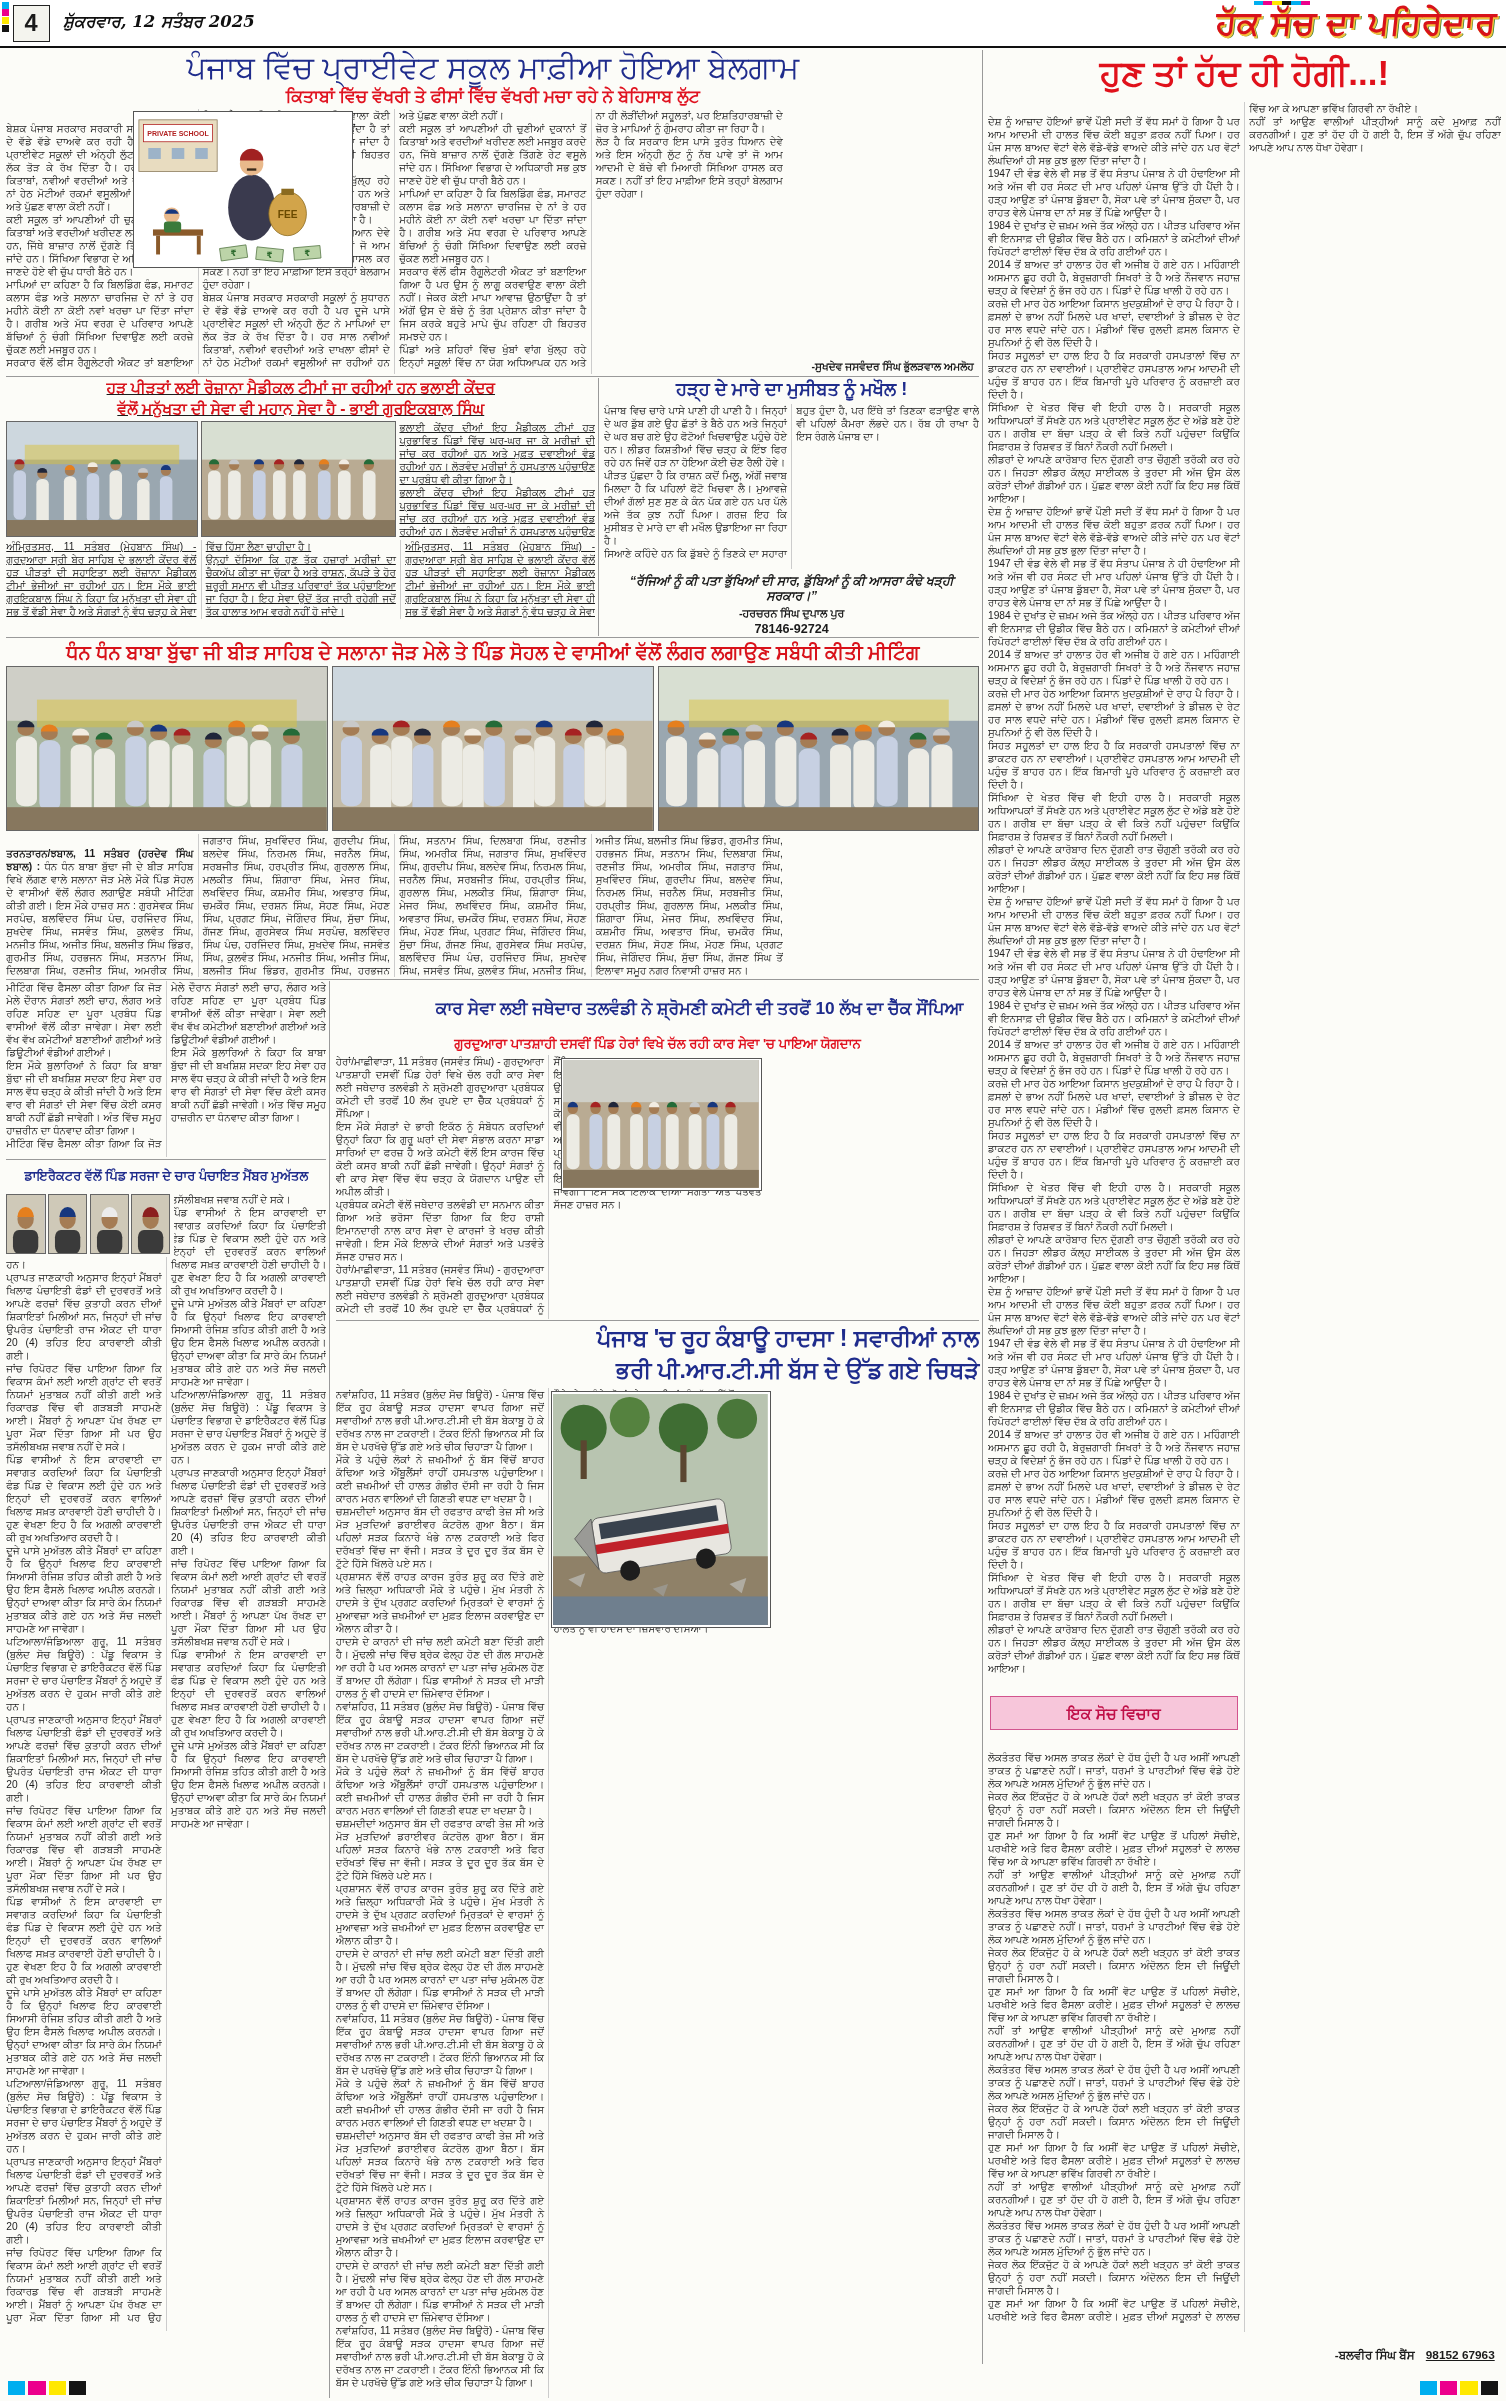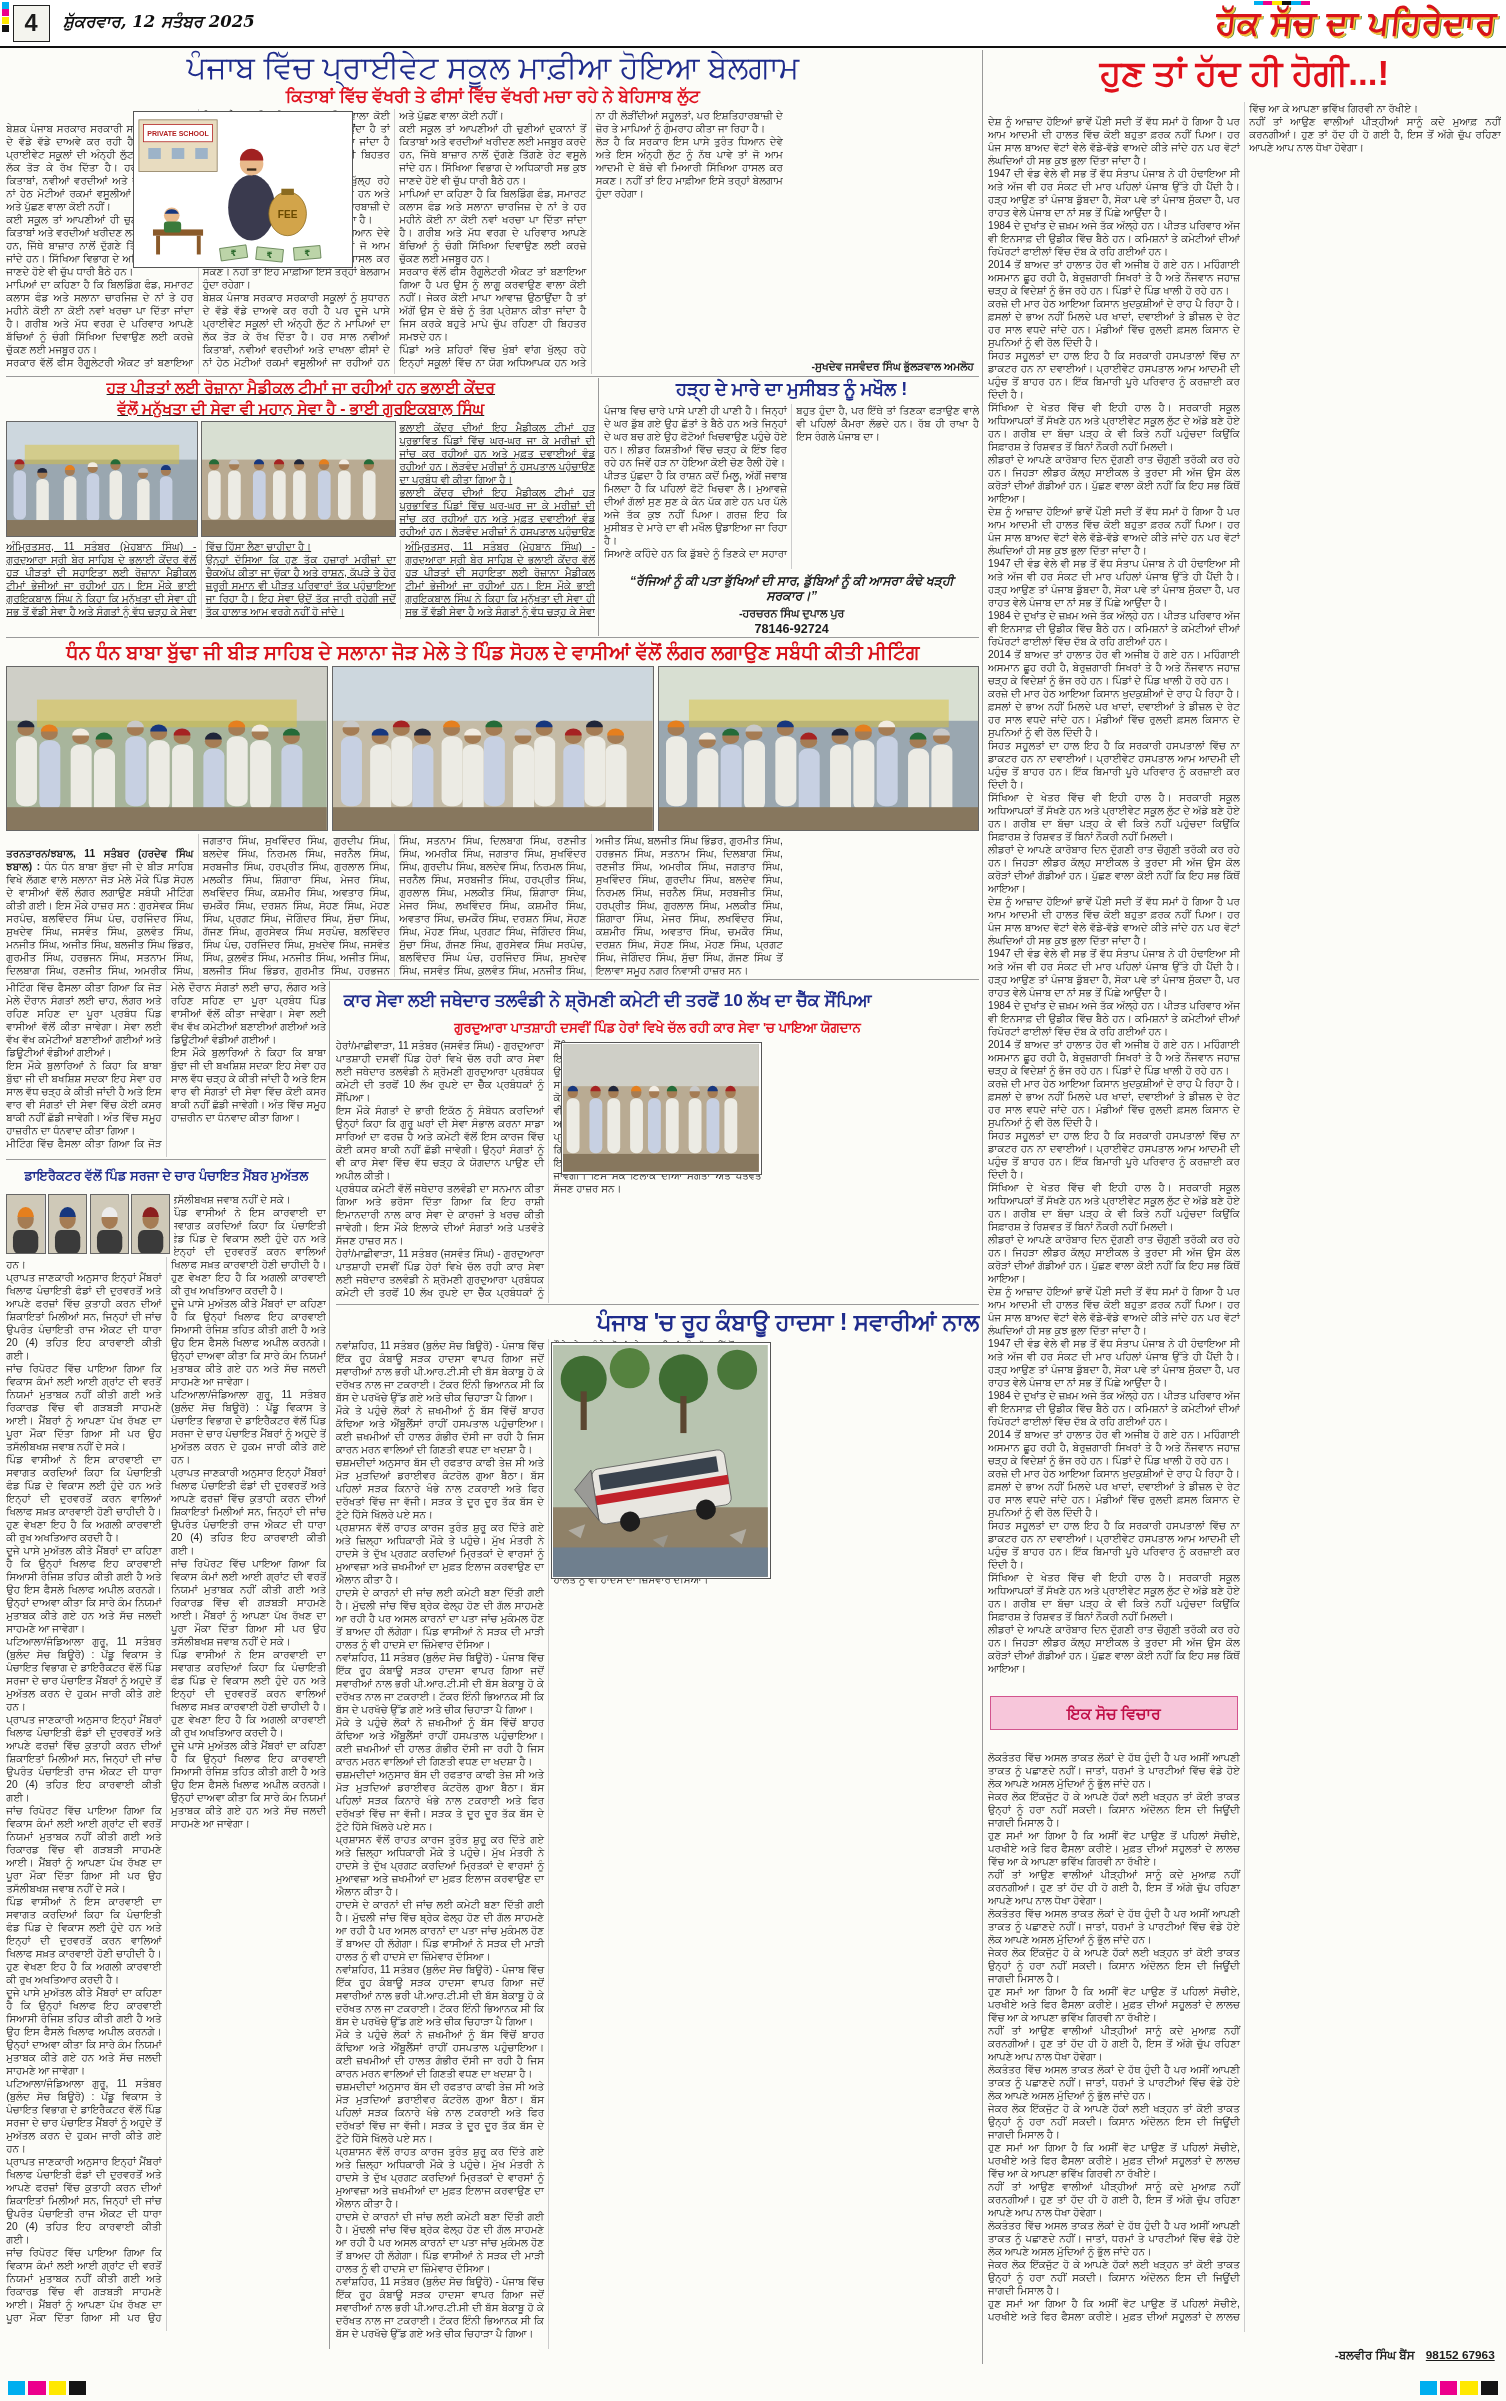--- a/index.html
+++ b/index.html
@@ -30,21 +30,21 @@
        overflow:hidden;column-gap:9.4px;column-rule:0.8px solid #ccc;column-fill:auto;}
   .cols2{column-count:2}.cols3{column-count:3}.cols5{column-count:5}
   .bold{font-weight:bold;}
   
   .hA{margin:0;text-align:center;font-size:31px;line-height:35px;font-weight:400;color:#1f2c8c;}
   .subA{margin:0.8px 0 2.4px;text-align:center;font-size:17.3px;line-height:21px;font-weight:700;color:#e01320;}
   .hB1{margin:0;text-align:center;font-size:15.7px;line-height:20.4px;font-weight:800;color:#d8121a;}
   .hB2{margin:0 0 3.1px;text-align:center;font-size:18px;line-height:23px;font-weight:800;color:#1f2c8c;}
   .hC{margin:0 0 2.4px;text-align:center;font-size:19.6px;line-height:24px;font-weight:800;color:#d8121a;}
   .hDir{margin:4.7px 0;text-align:center;font-size:13px;line-height:24px;font-weight:800;color:#1f2c8c;}
-  .hK{margin:8px;text-align:left;font-size:17.3px;line-height:22px;font-weight:800;color:#1f2c8c;}
+  .hK{margin:16px;text-align:right;font-size:17.3px;line-height:22px;font-weight:800;color:#1f2c8c;}
   .subK{margin:0.8px 0 2.4px;text-align:center;font-size:13.3px;line-height:17.3px;font-weight:700;color:#e01320;}
   .hBus{margin:0 0 1.6px;text-align:right;font-size:23px;line-height:31px;font-weight:800;color:#1f2c8c;}
   .hEd{margin:0 0 6.3px;text-align:center;font-size:35px;line-height:46px;font-weight:800;color:#e0111b;}
   
   .bodyA{position:relative;height:265px;}
   .cartoon{position:absolute;left:127px;top:1.6px;width:218px;height:155px;background:#fff;border:0.8px solid #555;}
   .cartoon svg{width:100%;height:100%;display:block;}
   .byline-abs{position:absolute;right:1.6px;bottom:0;background:#fcfcf8;font-weight:bold;font-size:10.6px;padding:0.8px 3.9px;}
   .secB{display:flex;}
   .b1{width:589px;text-decoration:underline;}
@@ -509,20 +509,21 @@
                     <path d="M 265.27777777777777 74 a 8.5 8.5 0 0 1 17 0 z" fill="#a62222"></path>
                     <rect y="172" width="320" height="28" fill="#87775e"></rect>
                   </svg>
                 </div>
             </div>
           </div>
         </article>
         <div class="hrule"></div>
         <article>
           <h2 class="hBus">ਪੰਜਾਬ 'ਚ ਰੂਹ ਕੰਬਾਊ ਹਾਦਸਾ ! ਸਵਾਰੀਆਂ ਨਾਲ</h2>
+          <h2 class="hBus">ਭਰੀ ਪੀ.ਆਰ.ਟੀ.ਸੀ ਬੱਸ ਦੇ ਉੱਡ ਗਏ ਚਿਥੜੇ</h2>
           <div class="busbody">
             <div class="txt cols3" style="height:1010px">ਨਵਾਂਸ਼ਹਿਰ, 11 ਸਤੰਬਰ (ਬੁਲੰਦ ਸੋਚ ਬਿਊਰੋ) - ਪੰਜਾਬ ਵਿੱਚ ਇੱਕ ਰੂਹ ਕੰਬਾਊ ਸੜਕ ਹਾਦਸਾ ਵਾਪਰ ਗਿਆ ਜਦੋਂ ਸਵਾਰੀਆਂ ਨਾਲ ਭਰੀ ਪੀ.ਆਰ.ਟੀ.ਸੀ ਦੀ ਬੱਸ ਬੇਕਾਬੂ ਹੋ ਕੇ ਦਰੱਖਤ ਨਾਲ ਜਾ ਟਕਰਾਈ। ਟੱਕਰ ਇੰਨੀ ਭਿਆਨਕ ਸੀ ਕਿ ਬੱਸ ਦੇ ਪਰਖੱਚੇ ਉੱਡ ਗਏ ਅਤੇ ਚੀਕ ਚਿਹਾੜਾ ਪੈ ਗਿਆ।
 ਮੌਕੇ ਤੇ ਪਹੁੰਚੇ ਲੋਕਾਂ ਨੇ ਜ਼ਖਮੀਆਂ ਨੂੰ ਬੱਸ ਵਿੱਚੋਂ ਬਾਹਰ ਕੱਢਿਆ ਅਤੇ ਐਂਬੂਲੈਂਸਾਂ ਰਾਹੀਂ ਹਸਪਤਾਲ ਪਹੁੰਚਾਇਆ। ਕਈ ਜ਼ਖਮੀਆਂ ਦੀ ਹਾਲਤ ਗੰਭੀਰ ਦੱਸੀ ਜਾ ਰਹੀ ਹੈ ਜਿਸ ਕਾਰਨ ਮਰਨ ਵਾਲਿਆਂ ਦੀ ਗਿਣਤੀ ਵਧਣ ਦਾ ਖਦਸ਼ਾ ਹੈ।
 ਚਸ਼ਮਦੀਦਾਂ ਅਨੁਸਾਰ ਬੱਸ ਦੀ ਰਫਤਾਰ ਕਾਫੀ ਤੇਜ਼ ਸੀ ਅਤੇ ਮੋੜ ਮੁੜਦਿਆਂ ਡਰਾਈਵਰ ਕੰਟਰੋਲ ਗੁਆ ਬੈਠਾ। ਬੱਸ ਪਹਿਲਾਂ ਸੜਕ ਕਿਨਾਰੇ ਖੰਭੇ ਨਾਲ ਟਕਰਾਈ ਅਤੇ ਫਿਰ ਦਰੱਖਤਾਂ ਵਿੱਚ ਜਾ ਵੱਜੀ। ਸੜਕ ਤੇ ਦੂਰ ਦੂਰ ਤੱਕ ਬੱਸ ਦੇ ਟੁੱਟੇ ਹਿੱਸੇ ਖਿੱਲਰੇ ਪਏ ਸਨ।
 ਪ੍ਰਸ਼ਾਸਨ ਵੱਲੋਂ ਰਾਹਤ ਕਾਰਜ ਤੁਰੰਤ ਸ਼ੁਰੂ ਕਰ ਦਿੱਤੇ ਗਏ ਅਤੇ ਜ਼ਿਲ੍ਹਾ ਅਧਿਕਾਰੀ ਮੌਕੇ ਤੇ ਪਹੁੰਚੇ। ਮੁੱਖ ਮੰਤਰੀ ਨੇ ਹਾਦਸੇ ਤੇ ਦੁੱਖ ਪ੍ਰਗਟ ਕਰਦਿਆਂ ਮ੍ਰਿਤਕਾਂ ਦੇ ਵਾਰਸਾਂ ਨੂੰ ਮੁਆਵਜ਼ਾ ਅਤੇ ਜ਼ਖਮੀਆਂ ਦਾ ਮੁਫ਼ਤ ਇਲਾਜ ਕਰਵਾਉਣ ਦਾ ਐਲਾਨ ਕੀਤਾ ਹੈ।
 ਹਾਦਸੇ ਦੇ ਕਾਰਨਾਂ ਦੀ ਜਾਂਚ ਲਈ ਕਮੇਟੀ ਬਣਾ ਦਿੱਤੀ ਗਈ ਹੈ। ਮੁੱਢਲੀ ਜਾਂਚ ਵਿੱਚ ਬ੍ਰੇਕ ਫੇਲ੍ਹ ਹੋਣ ਦੀ ਗੱਲ ਸਾਹਮਣੇ ਆ ਰਹੀ ਹੈ ਪਰ ਅਸਲ ਕਾਰਨਾਂ ਦਾ ਪਤਾ ਜਾਂਚ ਮੁਕੰਮਲ ਹੋਣ ਤੋਂ ਬਾਅਦ ਹੀ ਲੱਗੇਗਾ। ਪਿੰਡ ਵਾਸੀਆਂ ਨੇ ਸੜਕ ਦੀ ਮਾੜੀ ਹਾਲਤ ਨੂੰ ਵੀ ਹਾਦਸੇ ਦਾ ਜ਼ਿੰਮੇਵਾਰ ਦੱਸਿਆ।
 ਨਵਾਂਸ਼ਹਿਰ, 11 ਸਤੰਬਰ (ਬੁਲੰਦ ਸੋਚ ਬਿਊਰੋ) - ਪੰਜਾਬ ਵਿੱਚ ਇੱਕ ਰੂਹ ਕੰਬਾਊ ਸੜਕ ਹਾਦਸਾ ਵਾਪਰ ਗਿਆ ਜਦੋਂ ਸਵਾਰੀਆਂ ਨਾਲ ਭਰੀ ਪੀ.ਆਰ.ਟੀ.ਸੀ ਦੀ ਬੱਸ ਬੇਕਾਬੂ ਹੋ ਕੇ ਦਰੱਖਤ ਨਾਲ ਜਾ ਟਕਰਾਈ। ਟੱਕਰ ਇੰਨੀ ਭਿਆਨਕ ਸੀ ਕਿ ਬੱਸ ਦੇ ਪਰਖੱਚੇ ਉੱਡ ਗਏ ਅਤੇ ਚੀਕ ਚਿਹਾੜਾ ਪੈ ਗਿਆ।
 ਮੌਕੇ ਤੇ ਪਹੁੰਚੇ ਲੋਕਾਂ ਨੇ ਜ਼ਖਮੀਆਂ ਨੂੰ ਬੱਸ ਵਿੱਚੋਂ ਬਾਹਰ ਕੱਢਿਆ ਅਤੇ ਐਂਬੂਲੈਂਸਾਂ ਰਾਹੀਂ ਹਸਪਤਾਲ ਪਹੁੰਚਾਇਆ। ਕਈ ਜ਼ਖਮੀਆਂ ਦੀ ਹਾਲਤ ਗੰਭੀਰ ਦੱਸੀ ਜਾ ਰਹੀ ਹੈ ਜਿਸ ਕਾਰਨ ਮਰਨ ਵਾਲਿਆਂ ਦੀ ਗਿਣਤੀ ਵਧਣ ਦਾ ਖਦਸ਼ਾ ਹੈ।
 ਚਸ਼ਮਦੀਦਾਂ ਅਨੁਸਾਰ ਬੱਸ ਦੀ ਰਫਤਾਰ ਕਾਫੀ ਤੇਜ਼ ਸੀ ਅਤੇ ਮੋੜ ਮੁੜਦਿਆਂ ਡਰਾਈਵਰ ਕੰਟਰੋਲ ਗੁਆ ਬੈਠਾ। ਬੱਸ ਪਹਿਲਾਂ ਸੜਕ ਕਿਨਾਰੇ ਖੰਭੇ ਨਾਲ ਟਕਰਾਈ ਅਤੇ ਫਿਰ ਦਰੱਖਤਾਂ ਵਿੱਚ ਜਾ ਵੱਜੀ। ਸੜਕ ਤੇ ਦੂਰ ਦੂਰ ਤੱਕ ਬੱਸ ਦੇ ਟੁੱਟੇ ਹਿੱਸੇ ਖਿੱਲਰੇ ਪਏ ਸਨ।
 ਪ੍ਰਸ਼ਾਸਨ ਵੱਲੋਂ ਰਾਹਤ ਕਾਰਜ ਤੁਰੰਤ ਸ਼ੁਰੂ ਕਰ ਦਿੱਤੇ ਗਏ ਅਤੇ ਜ਼ਿਲ੍ਹਾ ਅਧਿਕਾਰੀ ਮੌਕੇ ਤੇ ਪਹੁੰਚੇ। ਮੁੱਖ ਮੰਤਰੀ ਨੇ ਹਾਦਸੇ ਤੇ ਦੁੱਖ ਪ੍ਰਗਟ ਕਰਦਿਆਂ ਮ੍ਰਿਤਕਾਂ ਦੇ ਵਾਰਸਾਂ ਨੂੰ ਮੁਆਵਜ਼ਾ ਅਤੇ ਜ਼ਖਮੀਆਂ ਦਾ ਮੁਫ਼ਤ ਇਲਾਜ ਕਰਵਾਉਣ ਦਾ ਐਲਾਨ ਕੀਤਾ ਹੈ।

